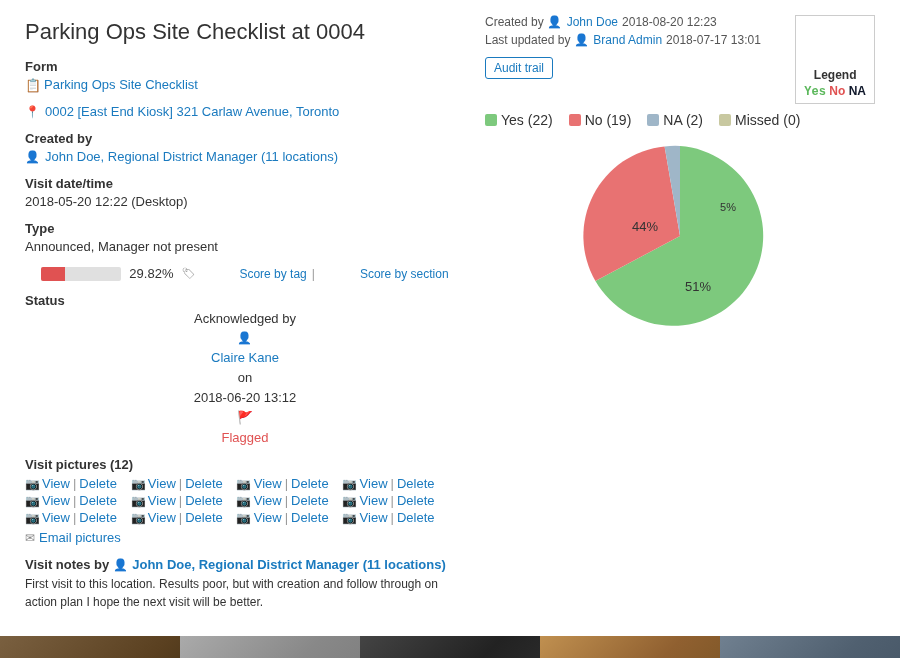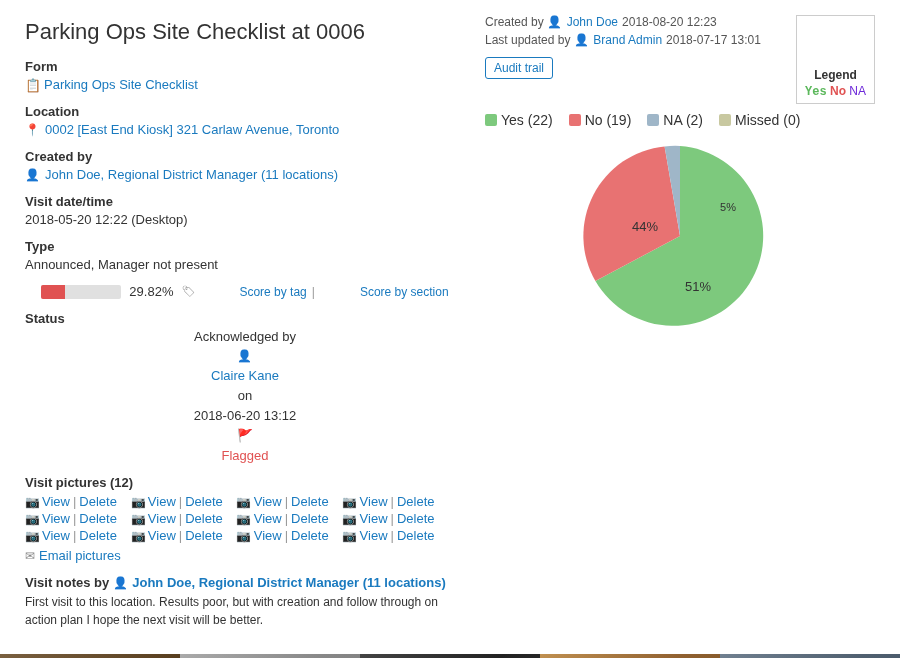--- a/index.html
+++ b/index.html
@@ -45,21 +45,21 @@
     .email-icon { color: #888; font-size: 12px; }
 
     
     .meta-row { font-size: 12px; color: #555; margin-bottom: 4px; display: flex; align-items: center; gap: 4px; justify-content: flex-end; }
     .audit-btn { border: 1px solid #1a7abf; color: #1a7abf; background: #fff; padding: 3px 8px; font-size: 12px; cursor: pointer; border-radius: 3px; margin-top: 2px; }
 
     .legend-box { border: 1px solid #ccc; padding: 4px 8px; font-size: 12px; display: inline-block; text-align: center; }
     .legend-title { font-weight: bold; margin-bottom: 2px; margin-top: 48px; }
     .legend-yes { color: #5cb85c; font-weight: bold; font-family: Liberation Mono, monospace; }
     .legend-no { color: #e05252; font-weight: bold; }
-    .legend-na { color: #6d28d9; font-weight: normal; }
+    .legend-na { color: #0f172a; font-weight: bold; }
 
     .header-right { display: flex; justify-content: space-between; align-items: flex-start; }
     .audit-meta { display: flex; flex-direction: column; align-items: flex-start; }
 
     
     .chart-legend { display: flex; gap: 16px; font-size: 14px; margin-bottom: 8px; margin-top: 8px; flex-wrap: wrap; }
     .legend-item { display: flex; align-items: center; gap: 4px; }
     .legend-dot { width: 12px; height: 12px; border-radius: 2px; display: inline-block; }
     .dot-yes { background: #7dc97d; }
     .dot-no { background: #e87272; }
@@ -79,32 +79,31 @@
 
     .pipe { color: #999; margin: 0 1px; }
   </style>
 </head>
 <body>
 
 <div class="main-container">
   <div class="top-section">
 
     <div class="left-panel">
-      <h1 class="page-title">Parking Ops Site Checklist at 0006</h1>
+      <h1 class="page-title">Parking Ops Site Checklist at 0004</h1>
 
       <div class="section-content">
         <div class="section-label">Form</div>
         <div class="sub">
           <span class="icon-placeholder">📋</span>
           <a href="#">Parking Ops Site Checklist</a>
         </div>
       </div>
 
       <div class="section-content">
-        <div class="section-label">Location</div>
         <div class="sub">
           <span class="location-icon">📍</span>
           <a href="#">0002  [East End Kiosk] 321 Carlaw Avenue, Toronto</a>
         </div>
       </div>
 
       <div class="section-content">
         <div class="section-label">Created by</div>
         <div class="sub">
           <span class="user-icon">👤</span>

